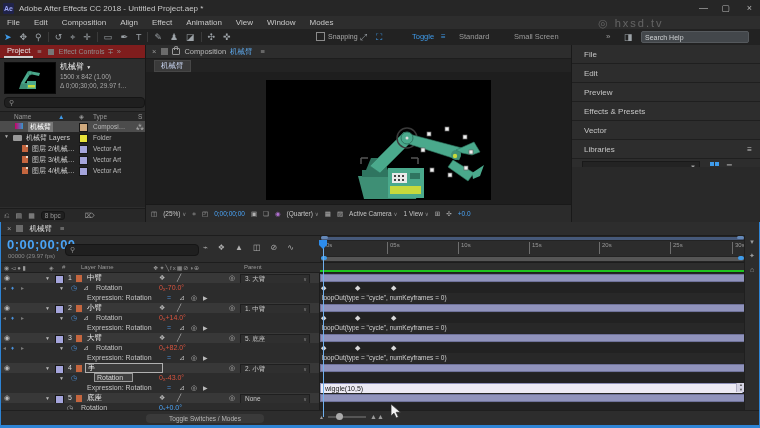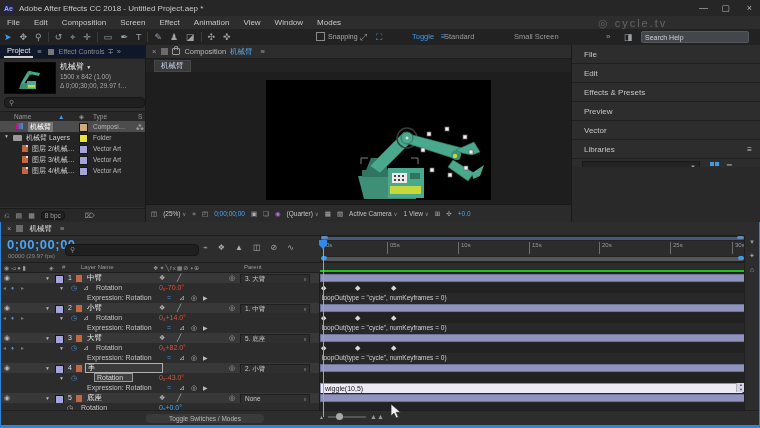--- a/index.html
+++ b/index.html
@@ -26,21 +26,21 @@
   #wm{opacity:.25;color:#fff;font-size:11px;letter-spacing:2px;z-index:9;pointer-events:none;}
   #searchhelp{width:100px;height:10px;background:#43474b;border:1px solid #55595d;border-radius:2px;
               color:#cfd2d4;font-size:7px;padding:0 3px;display:flex;align-items:center;}
 
   
   #main{top:45px;left:0;right:0;height:177px;display:flex;}
   #proj{width:145px;position:relative;background:#2d2d2d;border-right:1px solid #191919;flex:none;}
   #comp{width:425px;position:relative;background:#1e1e1e;border-right:1px solid #191919;flex:none;}
   #rightcol{flex:1;position:relative;background:#2d2d2d;}
 
-  .ptabs{height:13px;background:#0f172a;border-bottom:1px solid #1d1d1d;font-size:7.5px;display:flex;align-items:center;}
+  .ptabs{height:13px;background:#7f1d1d;border-bottom:1px solid #1d1d1d;font-size:7.5px;display:flex;align-items:center;}
   .ptab-active{color:#e4e4e4;border-bottom:2px solid #cfcfcf;padding:0 3px;height:11px;line-height:11px;margin-left:4px;}
   .thumb{position:absolute;left:4px;top:17px;width:50px;height:30px;background:#000;border:1px solid #0a0a0a;}
   .pinfo{position:absolute;left:60px;top:17px;font-size:6.5px;color:#a8a8a8;line-height:9px;}
   .pname{font-size:8px;color:#e6e6e6;}
   .psearch{position:absolute;left:4px;top:52px;width:135px;height:9px;background:#1f1f1f;border:1px solid #151515;
            border-radius:4px;font-size:7px;color:#8a8a8a;display:flex;align-items:center;padding-left:4px;}
   .plist-hd{position:absolute;left:0;right:0;top:66px;height:9px;background:#282828;border-top:1px solid #1c1c1c;
             border-bottom:1px solid #1c1c1c;font-size:6.5px;color:#9a9a9a;}
   .plist{position:absolute;left:0;right:0;top:76px;height:86px;background:#242424;}
   .prow{height:11px;position:relative;font-size:7px;color:#d0d0d0;}
@@ -144,21 +144,21 @@
     <span>Adobe After Effects CC 2018 - Untitled Project.aep *</span>
     <span class="winbtn" style="right:52px">—</span>
     <span class="winbtn" style="right:30px">▢</span>
     <span class="winbtn" style="right:8px">×</span>
   </div>
 
   <div id="menubar" class="ab">
     <span>File</span>
     <span>Edit</span>
     <span>Composition</span>
-    <span>Screen</span>
+    <span>Align</span>
     <span>Effect</span>
     <span>Animation</span>
     <span>View</span>
     <span>Window</span>
     <span>Modes</span>
   </div>
 
   <div id="toolbar" class="ab">
     <span class="tool sel">➤</span>
     <span class="tool">✥</span>
@@ -179,29 +179,29 @@
     <span class="tool">✣</span>
     <span class="tool">✜</span>
     <span class="ab fx" style="left:316px;top:0;height:15px;font-size:7px;color:#a8a8a8">
       <i id="snapbox"></i>
       <span>Snapping</span>
     </span>
     <span class="ab tool" style="left:356px">⤢</span>
     <span class="ab tool" style="left:372px;color:#3f9bea">⛶</span>
     <span class="ab" style="left:412px;top:3px;font-size:7.5px;color:#3f9bea">Toggle</span>
     <span class="ab" style="left:441px;top:3px;font-size:8px;color:#3f9bea">≡</span>
-    <span class="ab" style="left:444px;top:3px;font-size:7.5px;color:#9a9a9a">Standard</span>
+    <span class="ab" style="left:459px;top:3px;font-size:7.5px;color:#9a9a9a">Standard</span>
     <span class="ab" style="left:514px;top:3px;font-size:7.5px;color:#9a9a9a">Small Screen</span>
     <span class="ab" style="left:606px;top:3px;font-size:8px;color:#9a9a9a">»</span>
     <span class="ab tool" style="left:620px">◨</span>
     <div class="ab" style="left:641px;top:2px" id="searchhelp">
       <span>Search Help</span>
     </div>
   </div>
-  <div id="wm" class="ab" style="left:598px;top:17px">◎ cycle.tv</div>
+  <div id="wm" class="ab" style="left:598px;top:17px">◎ hxsd.tv</div>
 
   <div id="main" class="ab">
 
     <div id="proj">
       <div class="ptabs">
         <span class="ptab-active">Project</span>
         <span style="margin-left:4px;color:#9a9a9a">≡</span>
         <span style="margin-left:6px;width:6px;height:6px;background:#777;display:inline-block"></span>
         <span style="margin-left:5px;color:#8f8f8f;font-size:7px">Effect Controls</span>
         <span style="margin-left:3px;color:#8f8f8f">∓</span>
@@ -350,24 +350,24 @@
     </div>
 
     <div id="rightcol">
       <div class="rpanel">
           <span>File</span>
         </div>
       <div class="rpanel">
           <span>Edit</span>
         </div>
       <div class="rpanel">
+          <span>Preview</span>
+        </div>
+      <div class="rpanel">
           <span>Effects &amp; Presets</span>
-        </div>
-      <div class="rpanel">
-          <span>Preview</span>
         </div>
       <div class="rpanel">
           <span>Vector</span>
         </div>
       <div class="rpanel" style="justify-content:space-between;padding-right:8px">
         <span>Libraries</span>
         <span>≡</span>
       </div>
       <div class="libctrl">
         <div class="libsel">

